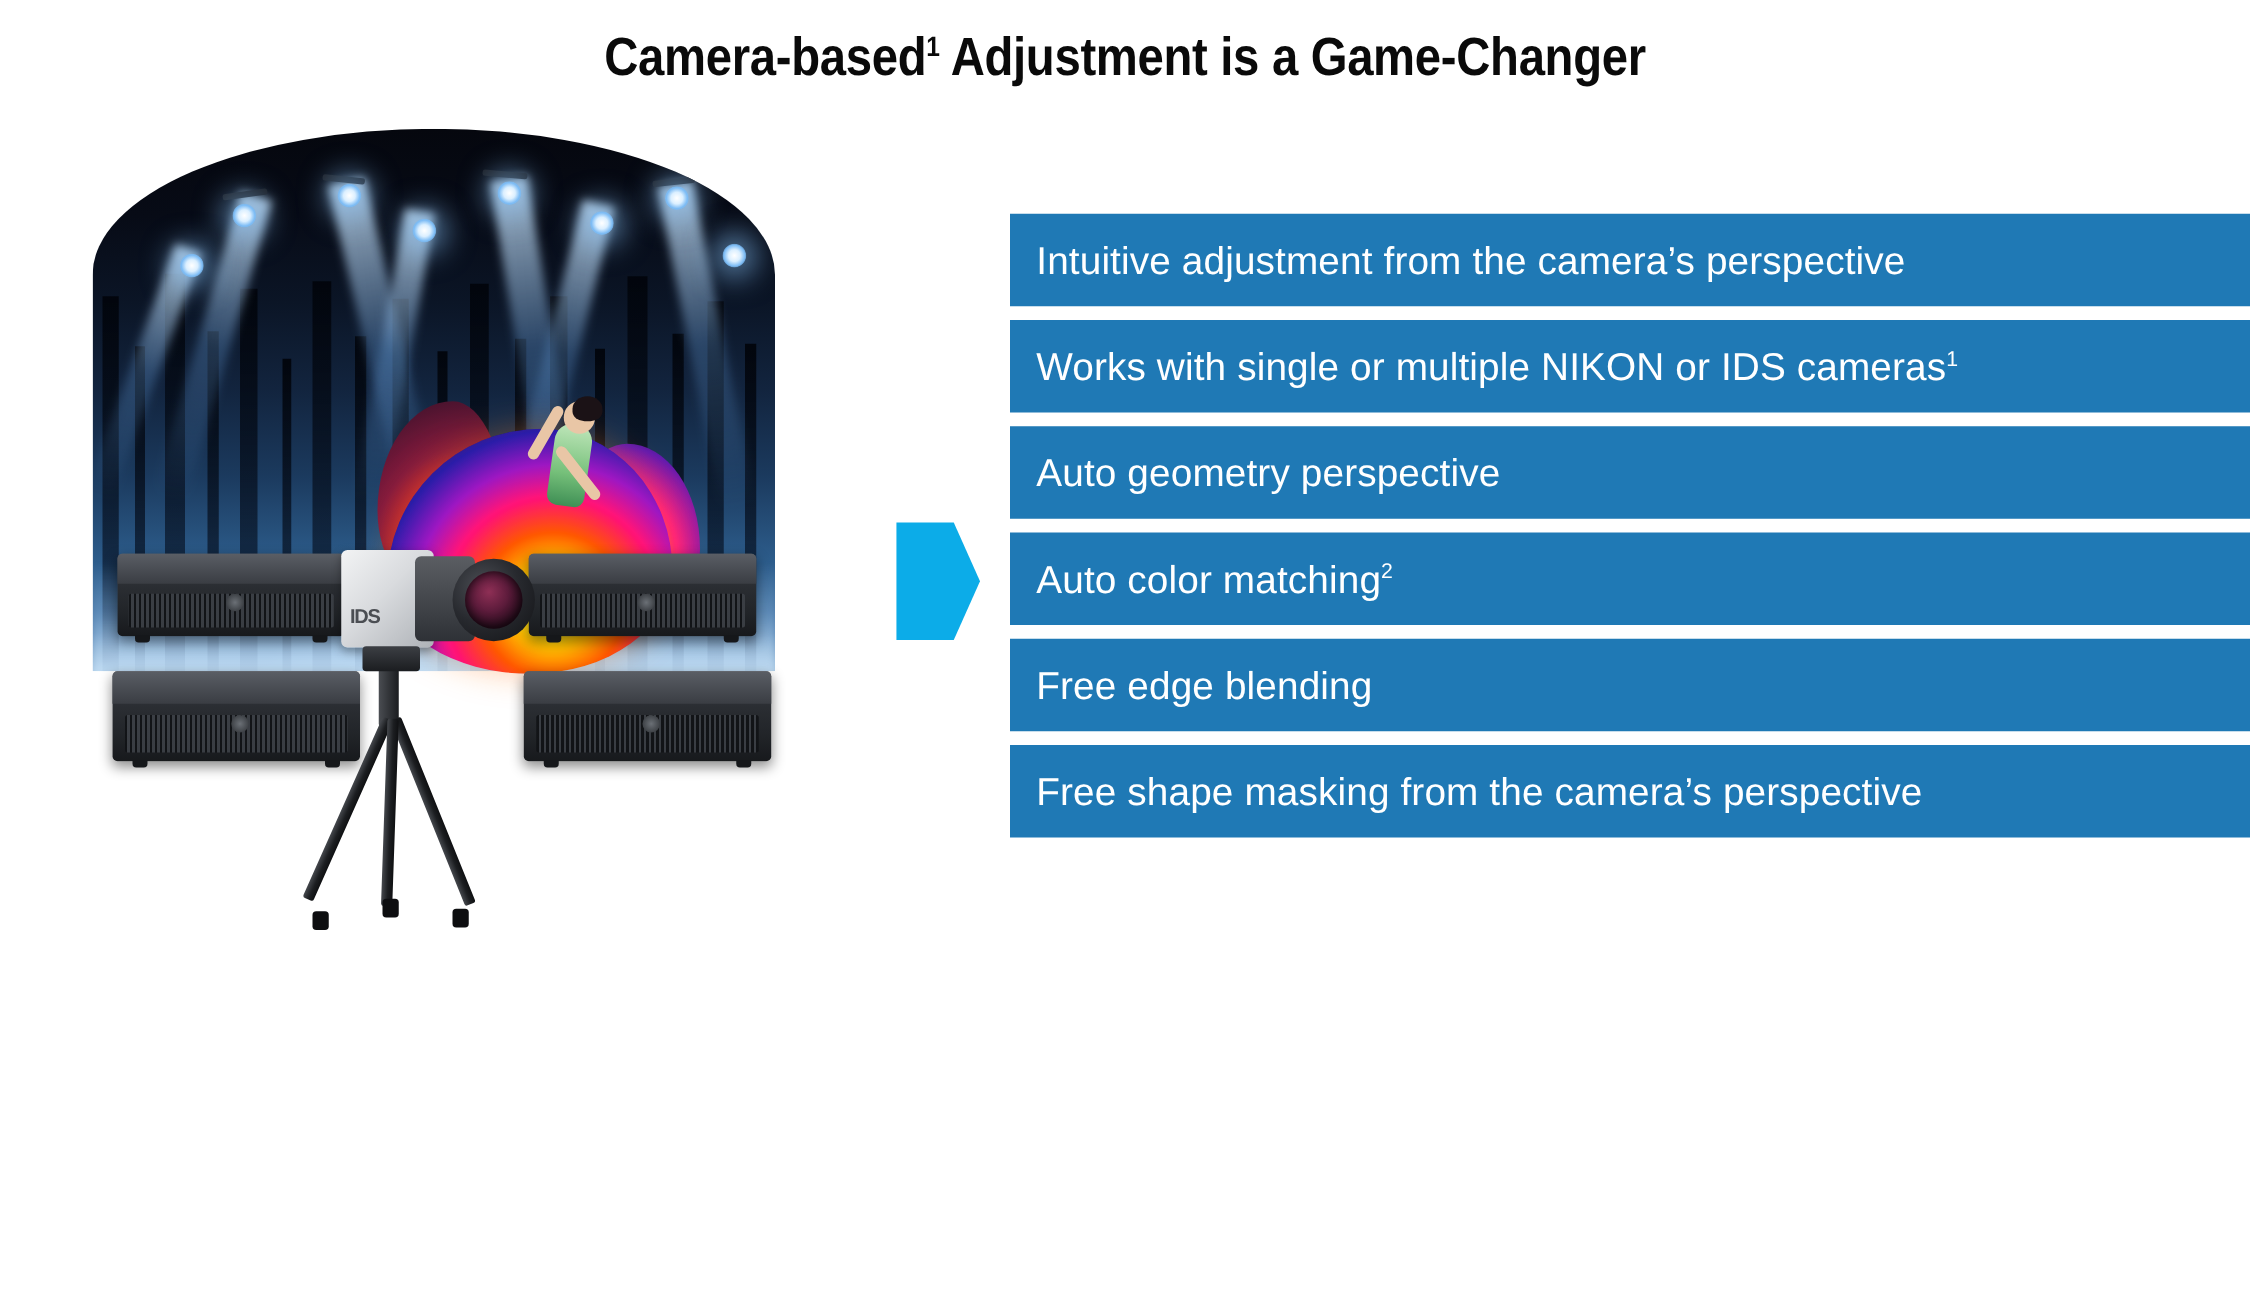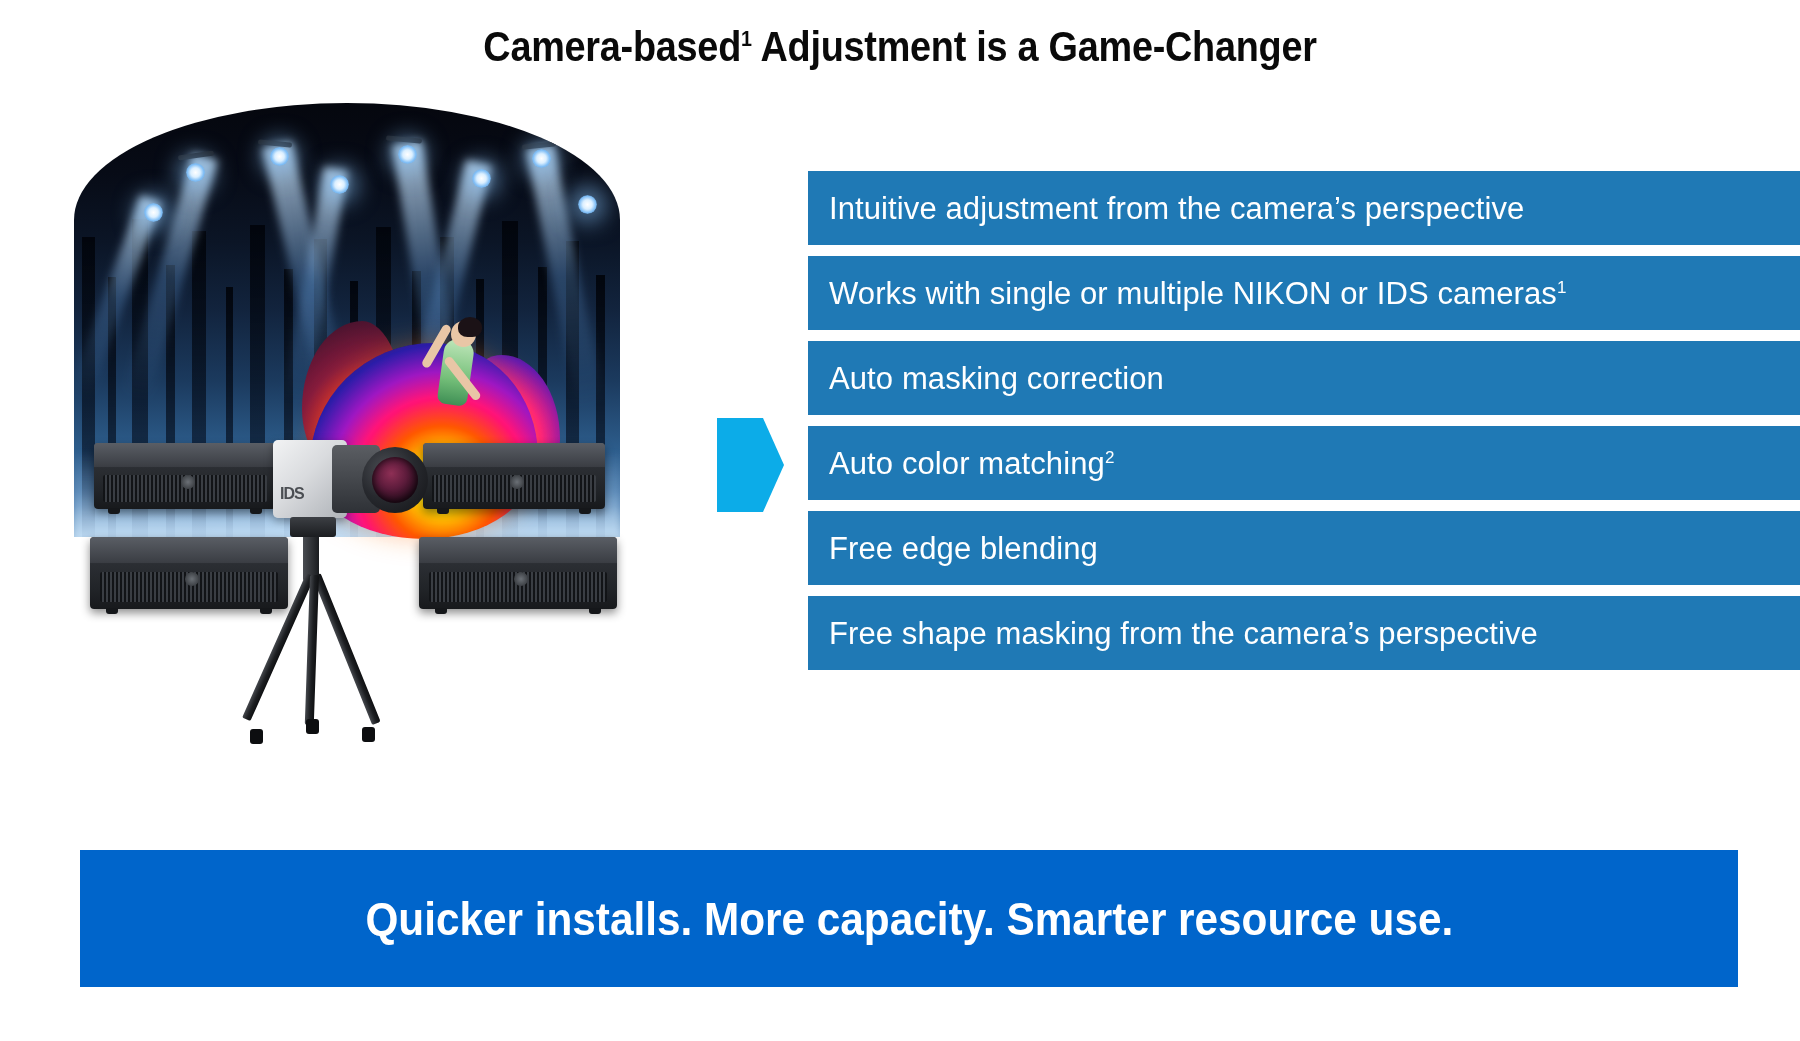--- a/index.html
+++ b/index.html
@@ -386,35 +386,32 @@
 
     <div class="bar">
       <span class="bar-label"><span>Intuitive adjustment from the camera’s perspective</span><sup></sup></span>
     </div>
 
     <div class="bar">
       <span class="bar-label"><span>Works with single or multiple NIKON or IDS cameras</span><sup>1</sup></span>
     </div>
 
     <div class="bar">
-      <span class="bar-label"><span>Auto masking correction</span><sup></sup></span>
+      <span class="bar-label"><span>Auto geometry perspective</span><sup></sup></span>
     </div>
 
     <div class="bar">
       <span class="bar-label"><span>Auto color matching</span><sup>2</sup></span>
     </div>
 
     <div class="bar">
       <span class="bar-label"><span>Free edge blending</span><sup></sup></span>
     </div>
 
 
     <div class="bar">
       <span class="bar-label"><span>Free shape masking from the camera’s perspective</span><sup></sup></span>
     </div>
 
   </div>
 
-  <div class="banner">
-    <div class="banner-text">Quicker installs. More capacity. Smarter resource use.</div>
-  </div>
 
 </div>
 
 </body></html>

